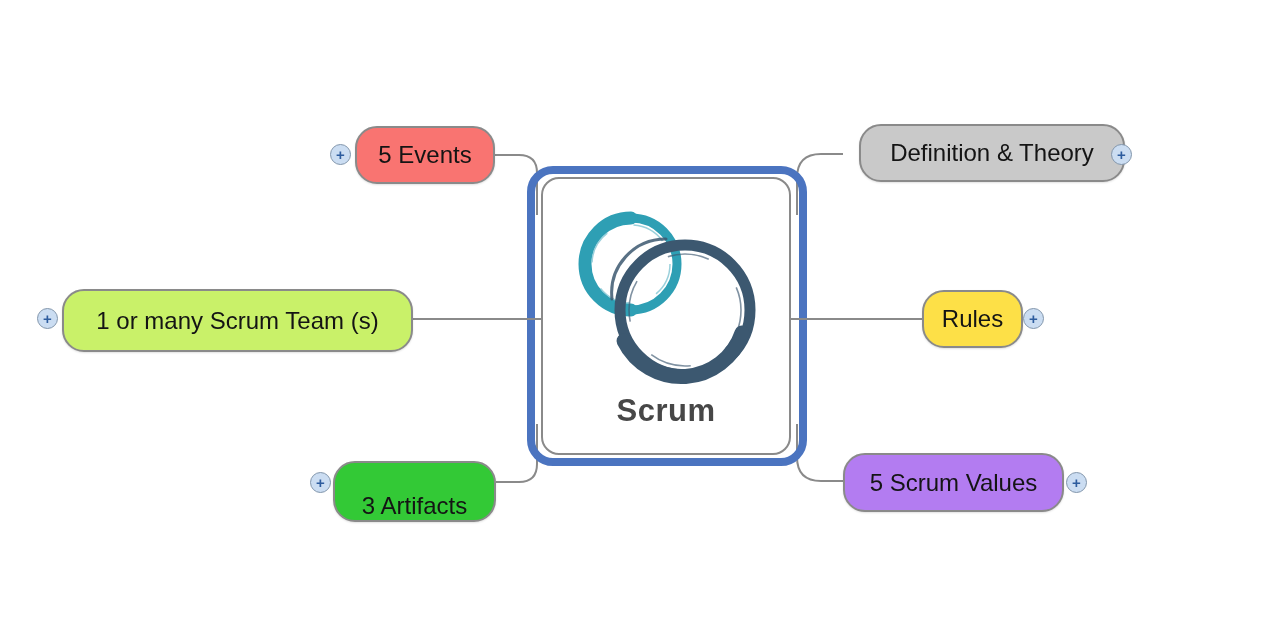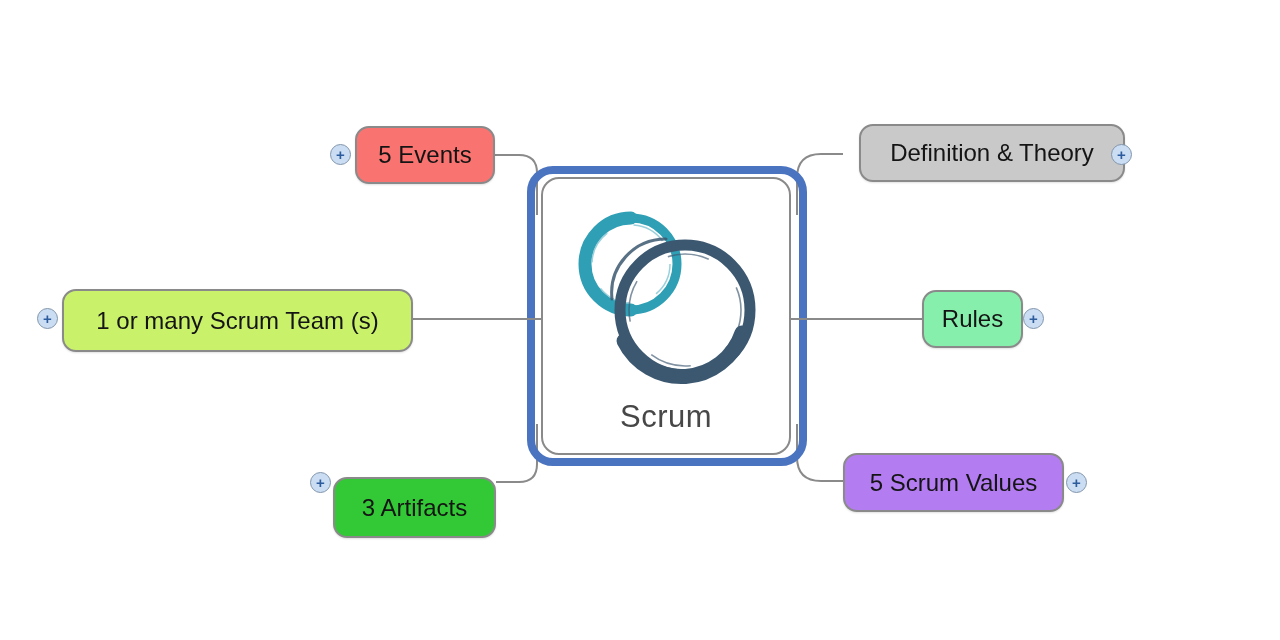--- a/index.html
+++ b/index.html
@@ -17,26 +17,26 @@
     border:8px solid #4B74C0;border-radius:26px;box-sizing:border-box;z-index:2;
     background:transparent;
   }
   #center-node{
     position:absolute;left:541px;top:177px;width:250px;height:278px;
     background:#ffffff;border:2px solid #8A8A8A;border-radius:18px;box-sizing:border-box;
     z-index:4;display:flex;flex-direction:column;align-items:center;
   }
   #center-node .logo{display:block;margin-top:22px;}
   #center-label{
-    margin-top:8px;font-size:31px;font-weight:normal;color:#474747;letter-spacing:0.5px;
+    margin-top:2px;font-size:31px;font-weight:bold;color:#474747;letter-spacing:0.5px;
   }
 
   .branch{
     position:absolute;z-index:5;box-sizing:border-box;
-    border:2px solid #8A8A8A;border-radius:14px;
+    border:2px solid #8A8A8A;border-radius:22px;
     display:flex;align-items:center;justify-content:center;
     box-shadow:0 1px 2px rgba(0,0,0,0.12);
   }
   .branch-label{
     font-size:24px;color:#141414;white-space:nowrap;
   }
   .plus{
     position:absolute;z-index:5;width:21px;height:21px;border-radius:50%;
     box-sizing:border-box;border:1px solid #8296AC;
     display:flex;align-items:center;justify-content:center;cursor:pointer;
@@ -82,25 +82,25 @@
   </div>
 
   <div class="branch" style="left: 843px; top: 124px; width: 266px; height: 58px; background: rgb(201, 201, 201); margin-left: 16px;">
     <span class="branch-label">Definition &amp; Theory</span>
   </div>
 
   <div class="branch" style="left: 62px; top: 289px; width: 351px; height: 63px; background: rgb(201, 241, 105);">
     <span class="branch-label">1 or many Scrum Team (s)</span>
   </div>
 
-  <div class="branch" style="left: 922px; top: 290px; width: 101px; height: 58px; background: #86efac;">
+  <div class="branch" style="left: 922px; top: 290px; width: 101px; height: 58px; background: #fde047;">
     <span class="branch-label">Rules</span>
   </div>
 
-  <div class="branch" style="left: 333px; top: 477px; width: 163px; height: 61px; background: rgb(51, 201, 54);">
+  <div class="branch" style="left: 333px; top: 461px; width: 163px; height: 61px; background: rgb(51, 201, 54); align-items: flex-end;">
     <span class="branch-label">3 Artifacts</span>
   </div>
 
   <div class="branch" style="left: 843px; top: 453px; width: 221px; height: 59px; background: rgb(179, 124, 241);">
     <span class="branch-label">5 Scrum Values</span>
   </div>
 
   <div class="plus" style="left: 330px; top: 144px; background: rgb(203, 221, 242); border-color: rgb(130, 150, 172); color: rgb(45, 92, 158);">
     <span>+</span>
   </div>

